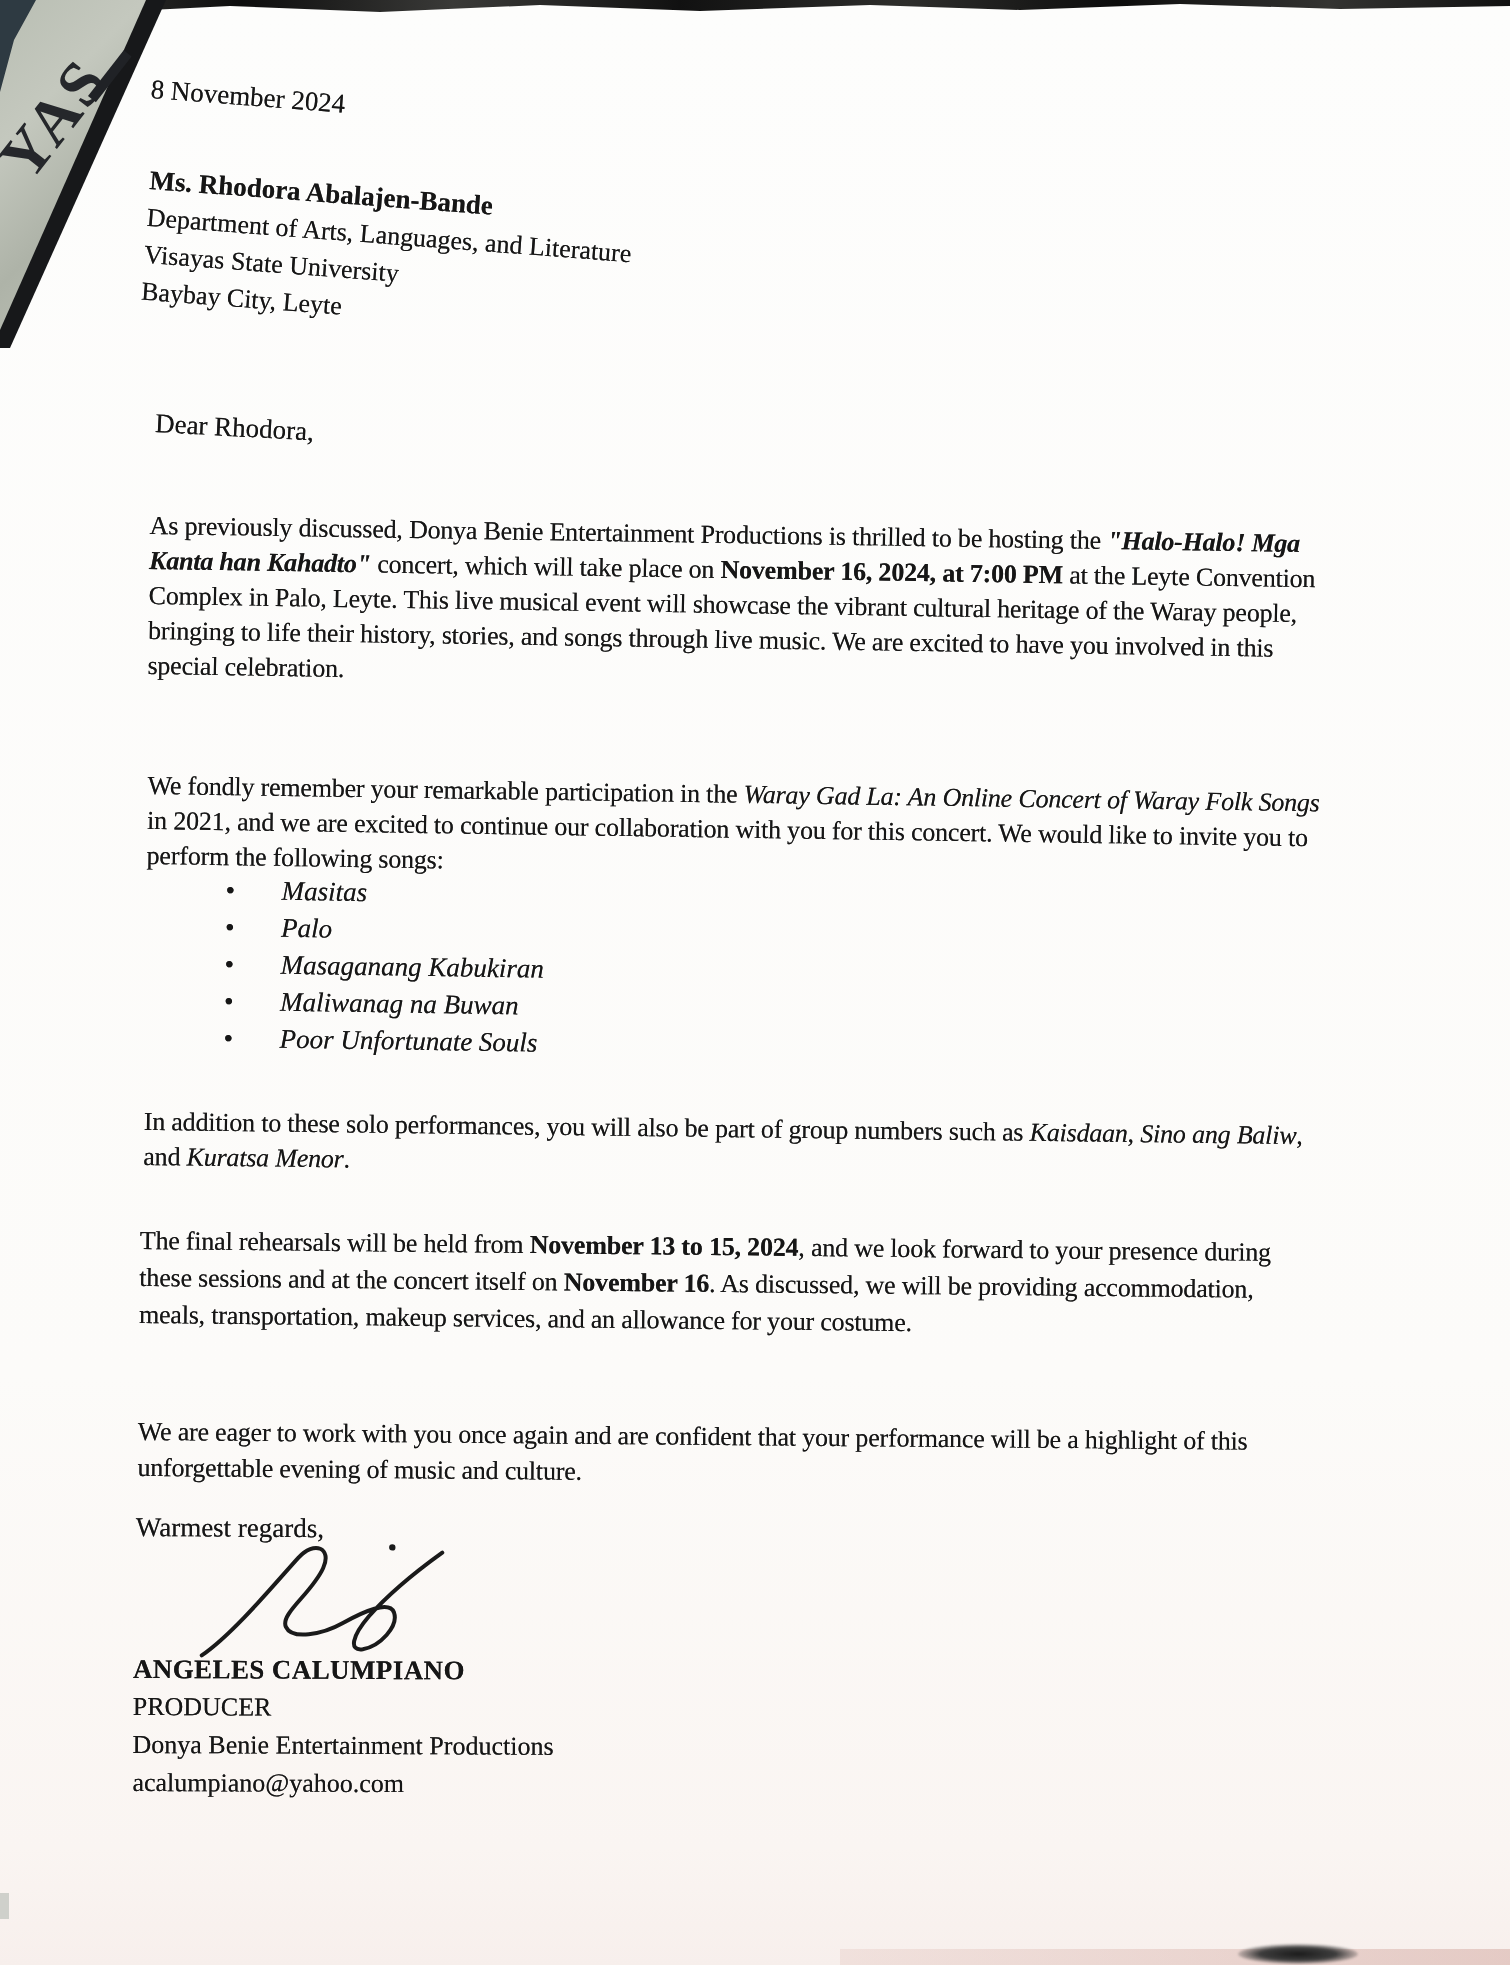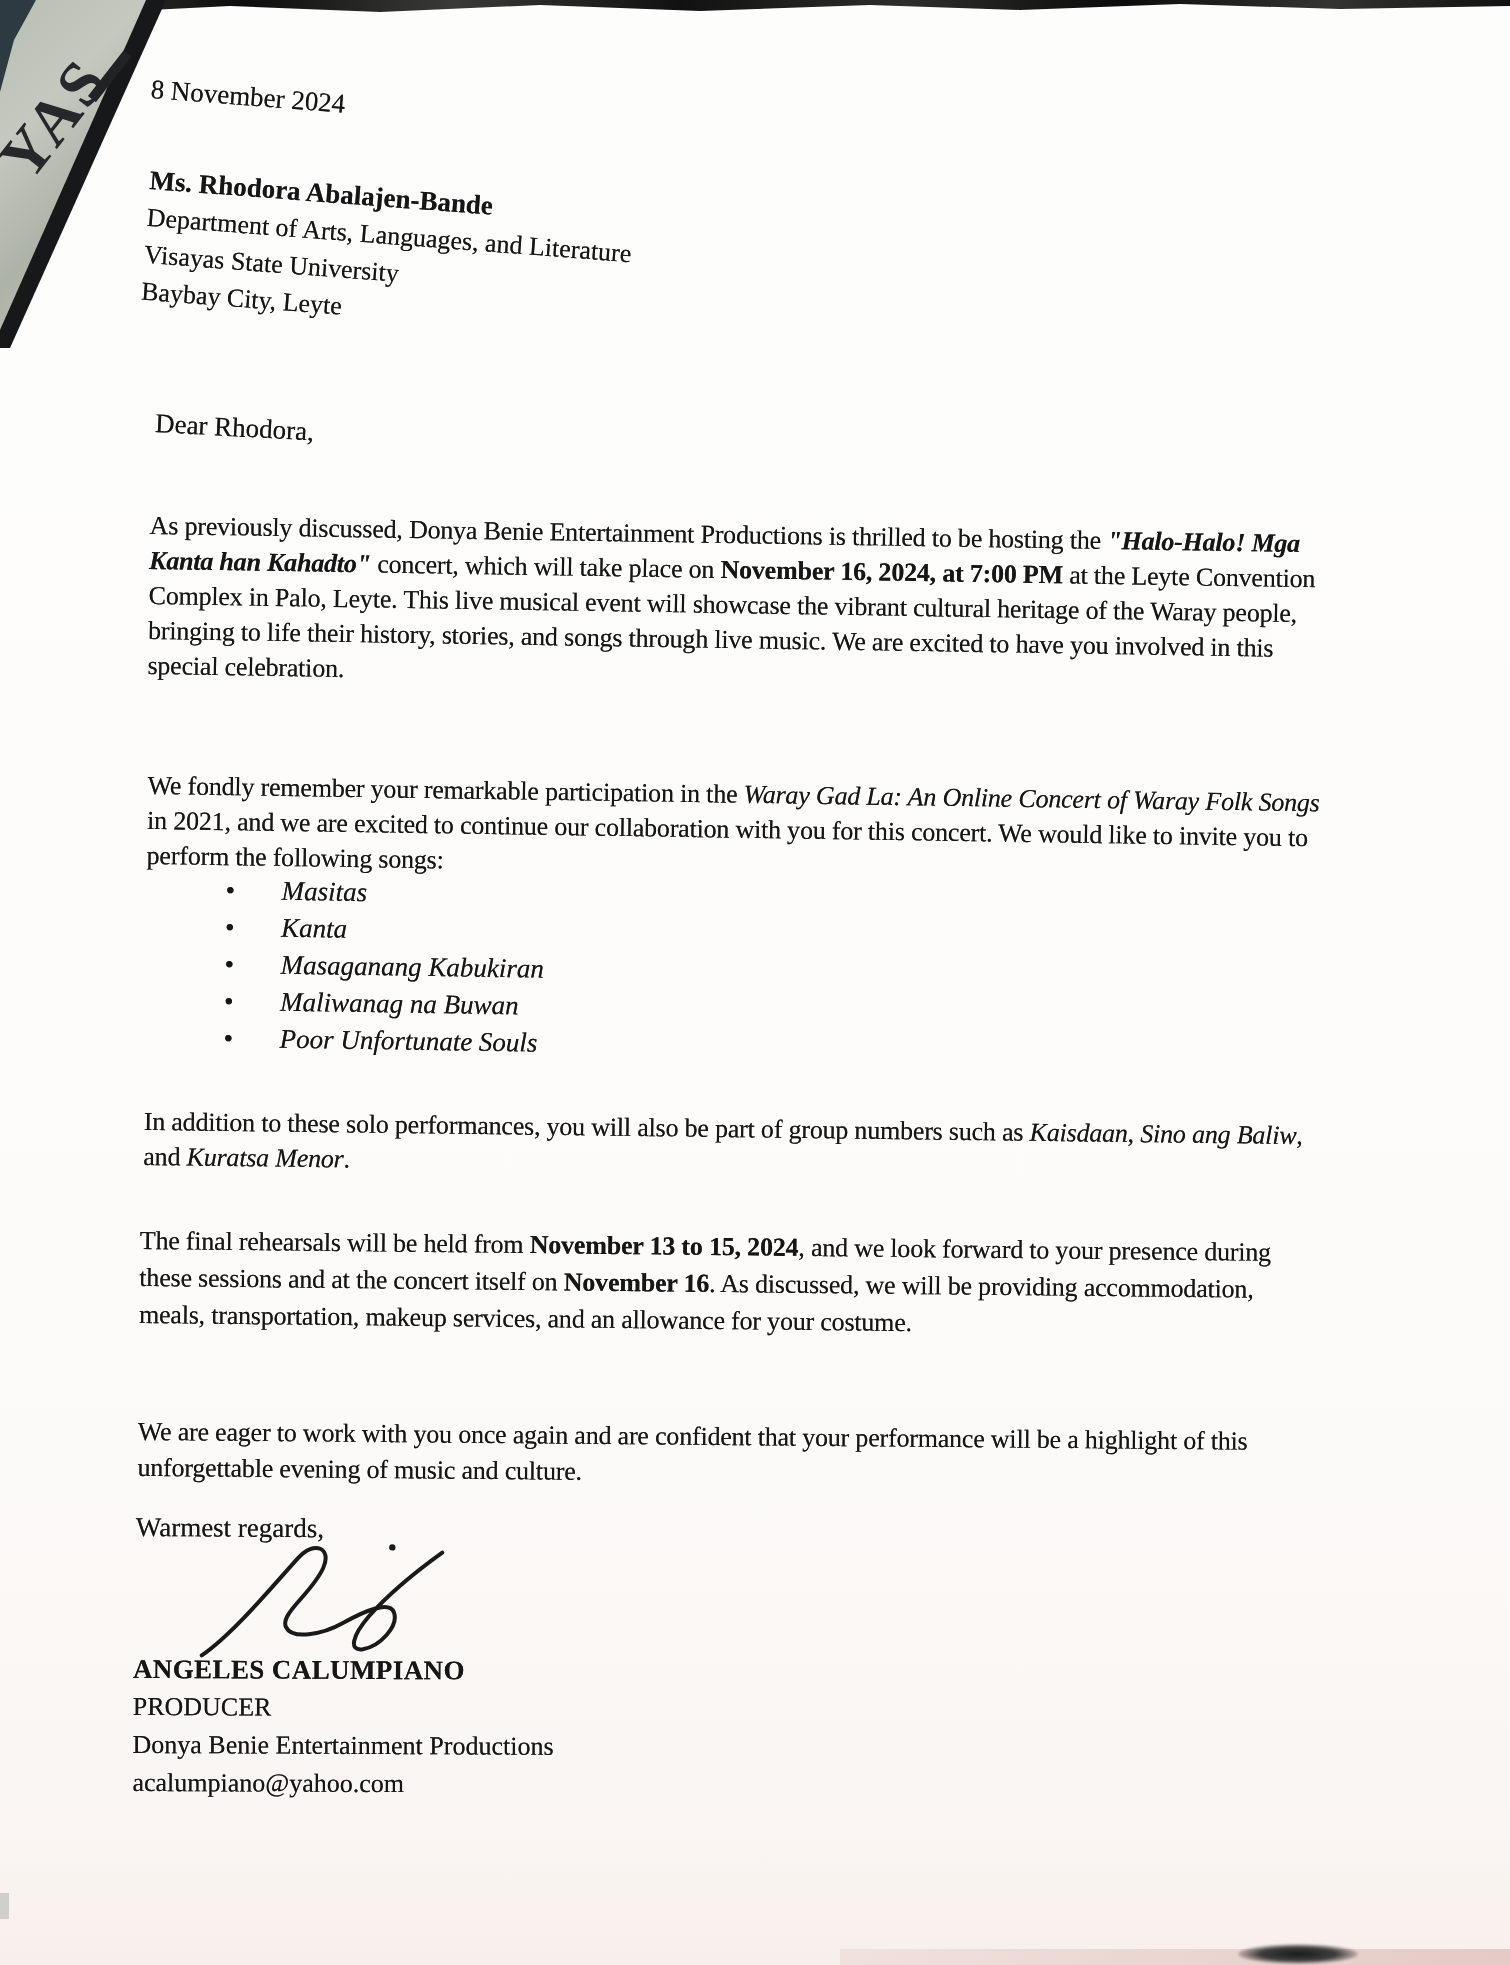--- a/index.html
+++ b/index.html
@@ -94,21 +94,21 @@
   </div>
 
   <div class="tblock salutation">Dear Rhodora,</div>
 
   <p class="tblock para p-intro"><span>As previously discussed, Donya Benie Entertainment Productions is thrilled to be hosting the </span><span class="rt-b rt-i">"Halo-Halo! Mga Kanta han Kahadto"</span><span> concert, which will take place on </span><span class="rt-b">November 16, 2024, at 7:00 PM</span><span> at the Leyte Convention Complex in Palo, Leyte. This live musical event will showcase the vibrant cultural heritage of the Waray people, bringing to life their history, stories, and songs through live music. We are excited to have you involved in this special celebration.</span></p>
 
   <p class="tblock para p-history"><span>We fondly remember your remarkable participation in the </span><span class="rt-i">Waray Gad La: An Online Concert of Waray Folk Songs</span><span> in 2021, and we are excited to continue our collaboration with you for this concert. We would like to invite you to perform the following songs:</span></p>
 
   <ul class="tblock song-list">
     <li><span class="bullet">•</span><span>Masitas</span></li>
-    <li><span class="bullet">•</span><span>Kanta</span></li>
+    <li><span class="bullet">•</span><span>Palo</span></li>
     <li><span class="bullet">•</span><span>Masaganang Kabukiran</span></li>
     <li><span class="bullet">•</span><span>Maliwanag na Buwan</span></li>
     <li><span class="bullet">•</span><span>Poor Unfortunate Souls</span></li>
   </ul>
 
   <p class="tblock para p-group"><span>In addition to these solo performances, you will also be part of group numbers such as </span><span class="rt-i">Kaisdaan</span><span>, </span><span class="rt-i">Sino ang Baliw</span><span>, and </span><span class="rt-i">Kuratsa Menor</span><span>.</span></p>
 
   <p class="tblock para p-rehearsals"><span>The final rehearsals will be held from </span><span class="rt-b">November 13 to 15, 2024</span><span>, and we look forward to your presence during these sessions and at the concert itself on </span><span class="rt-b">November 16</span><span>. As discussed, we will be providing accommodation, meals, transportation, makeup services, and an allowance for your costume.</span></p>
 
   <p class="tblock para p-confidence"><span>We are eager to work with you once again and are confident that your performance will be a highlight of this unforgettable evening of music and culture.</span></p>

